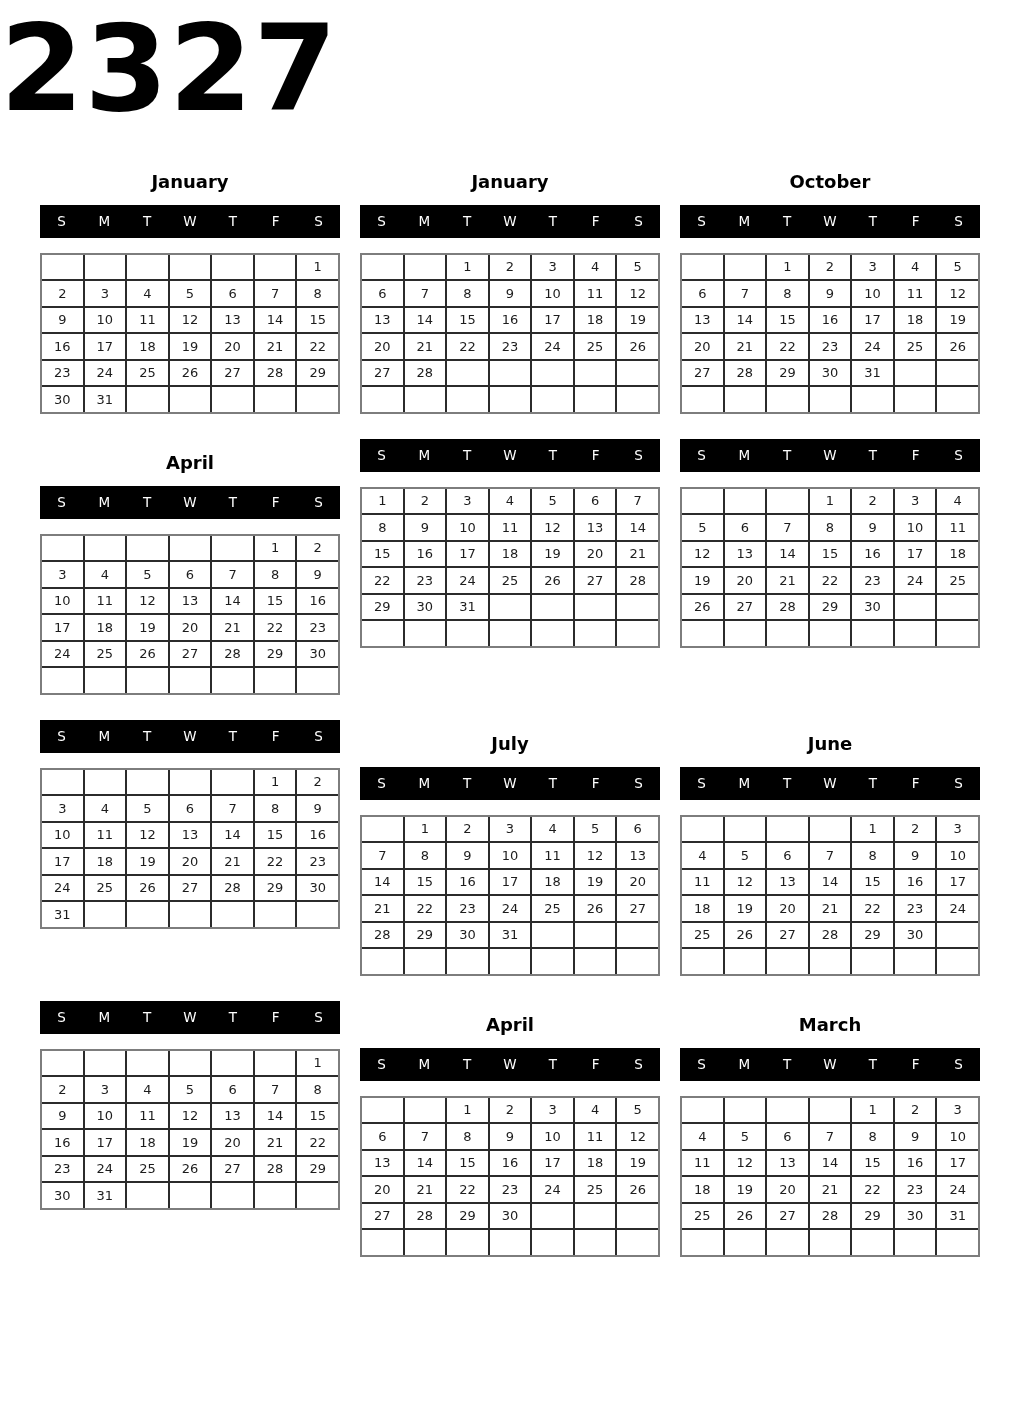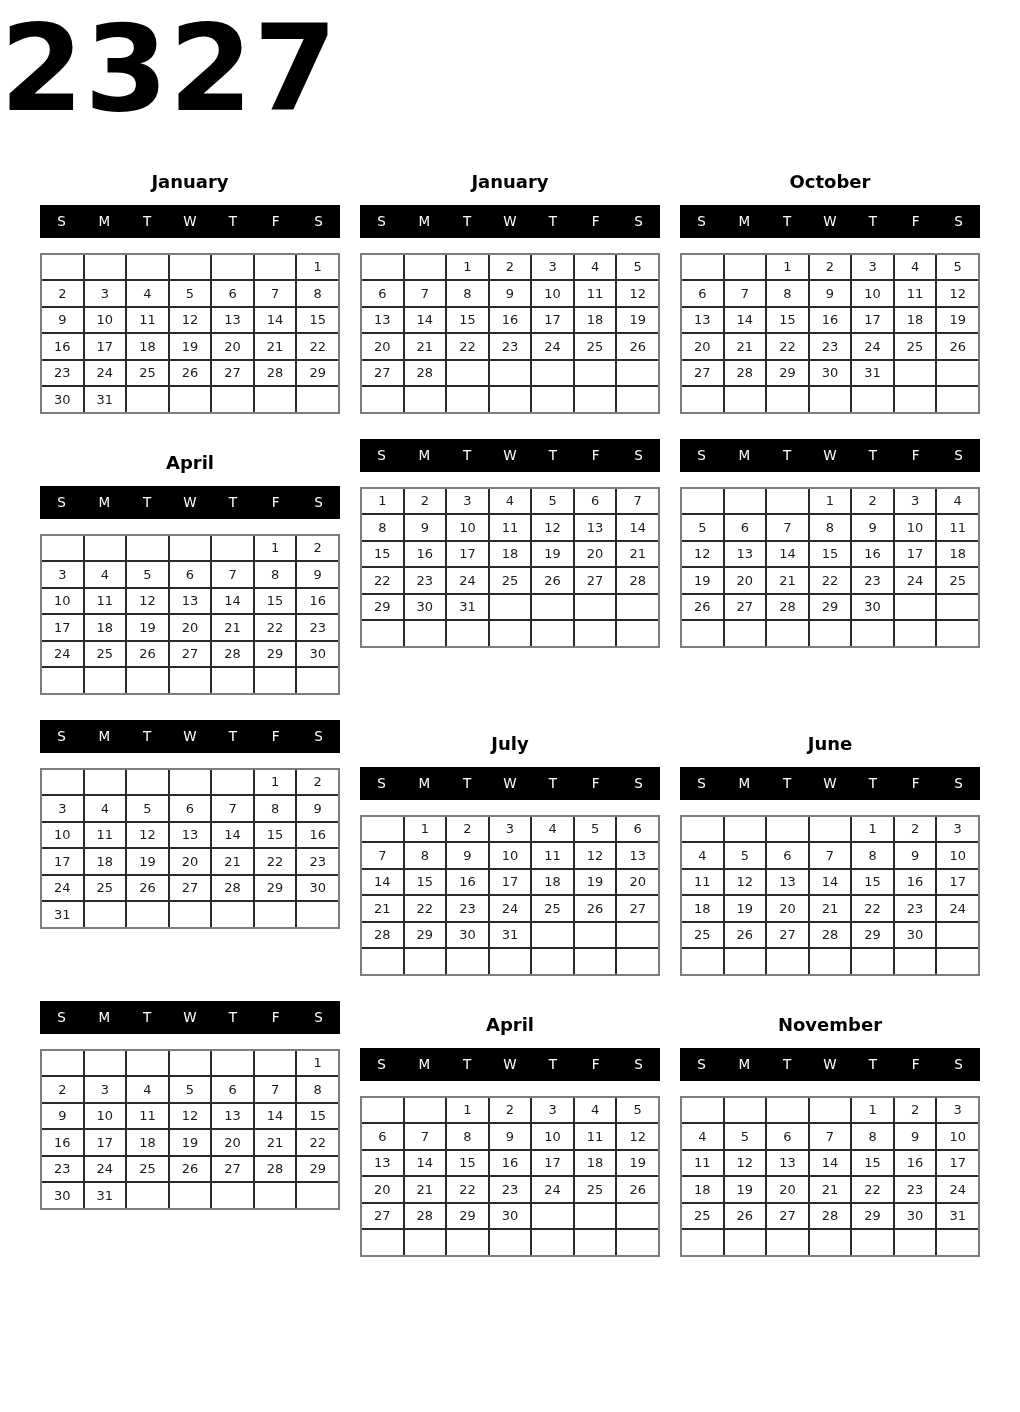--- a/index.html
+++ b/index.html
@@ -849,21 +849,21 @@
               <td></td>
               <td></td>
               <td></td>
               <td></td>
             </tr>
           </tbody>
         </table>
   </section>
 
   <section class="month">
-    <h2 class="month-title">November</h2>
+    <h2 class="month-title">March</h2>
     <div class="weekday-bar">
           <span>S</span>
           <span>M</span>
           <span>T</span>
           <span>W</span>
           <span>T</span>
           <span>F</span>
           <span>S</span>
         </div>
     <table class="day-grid">

